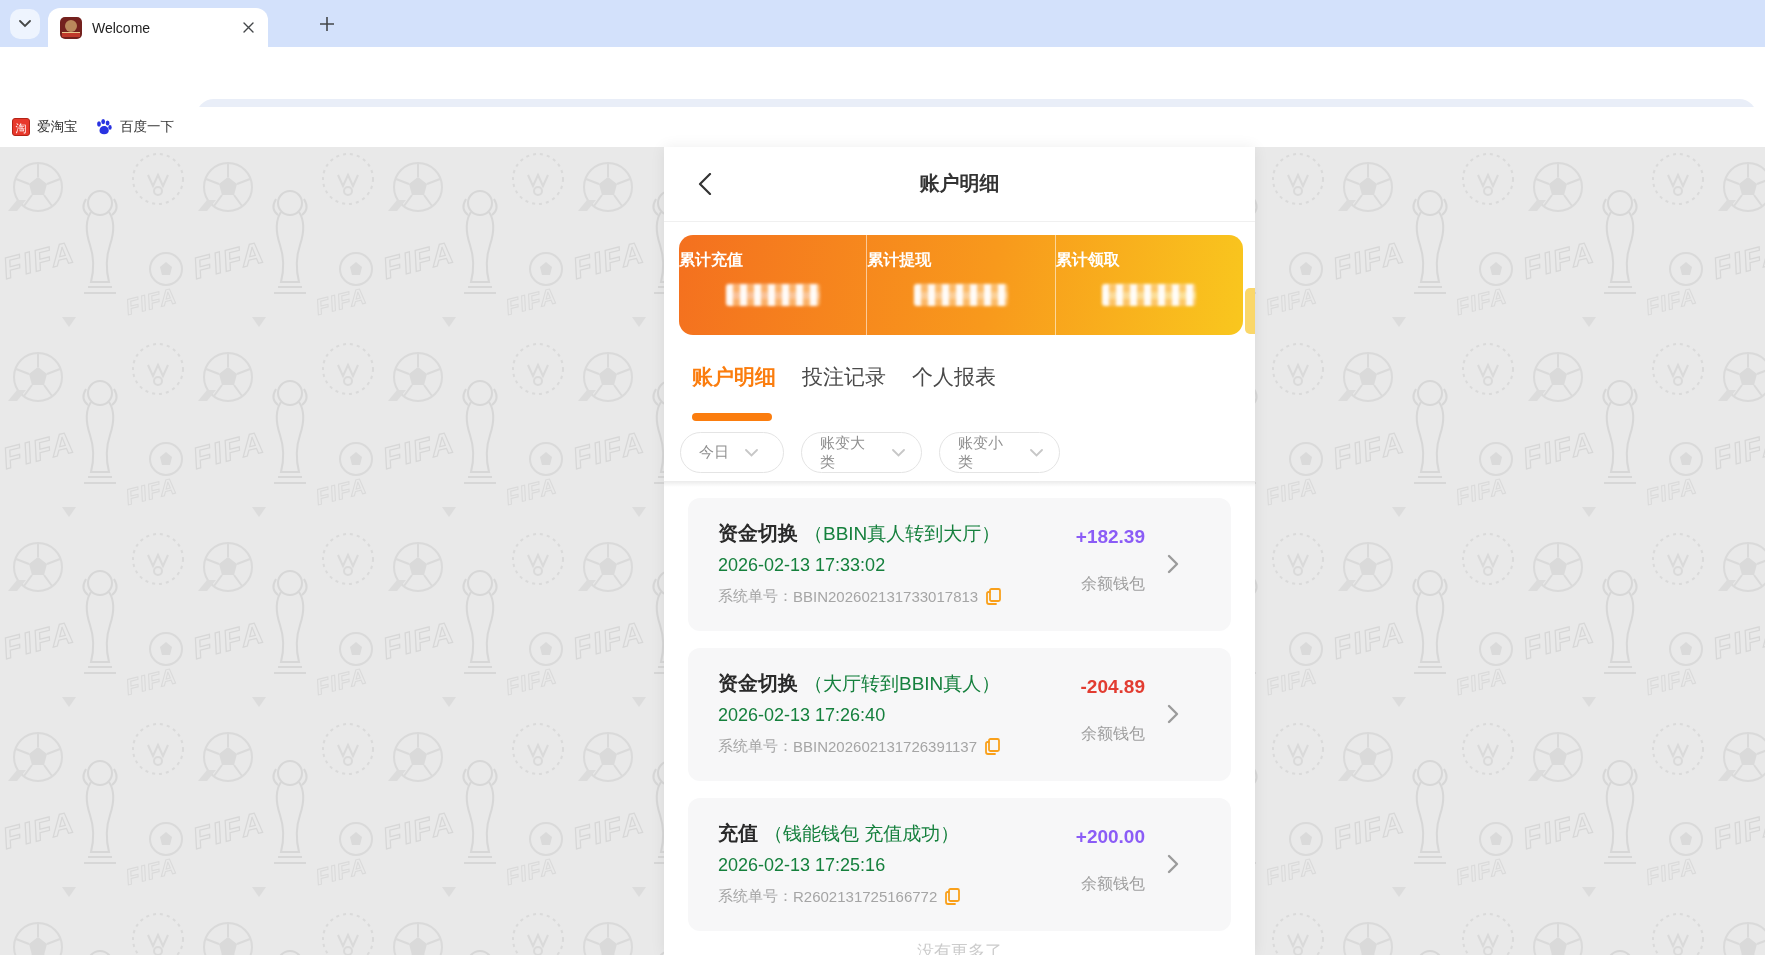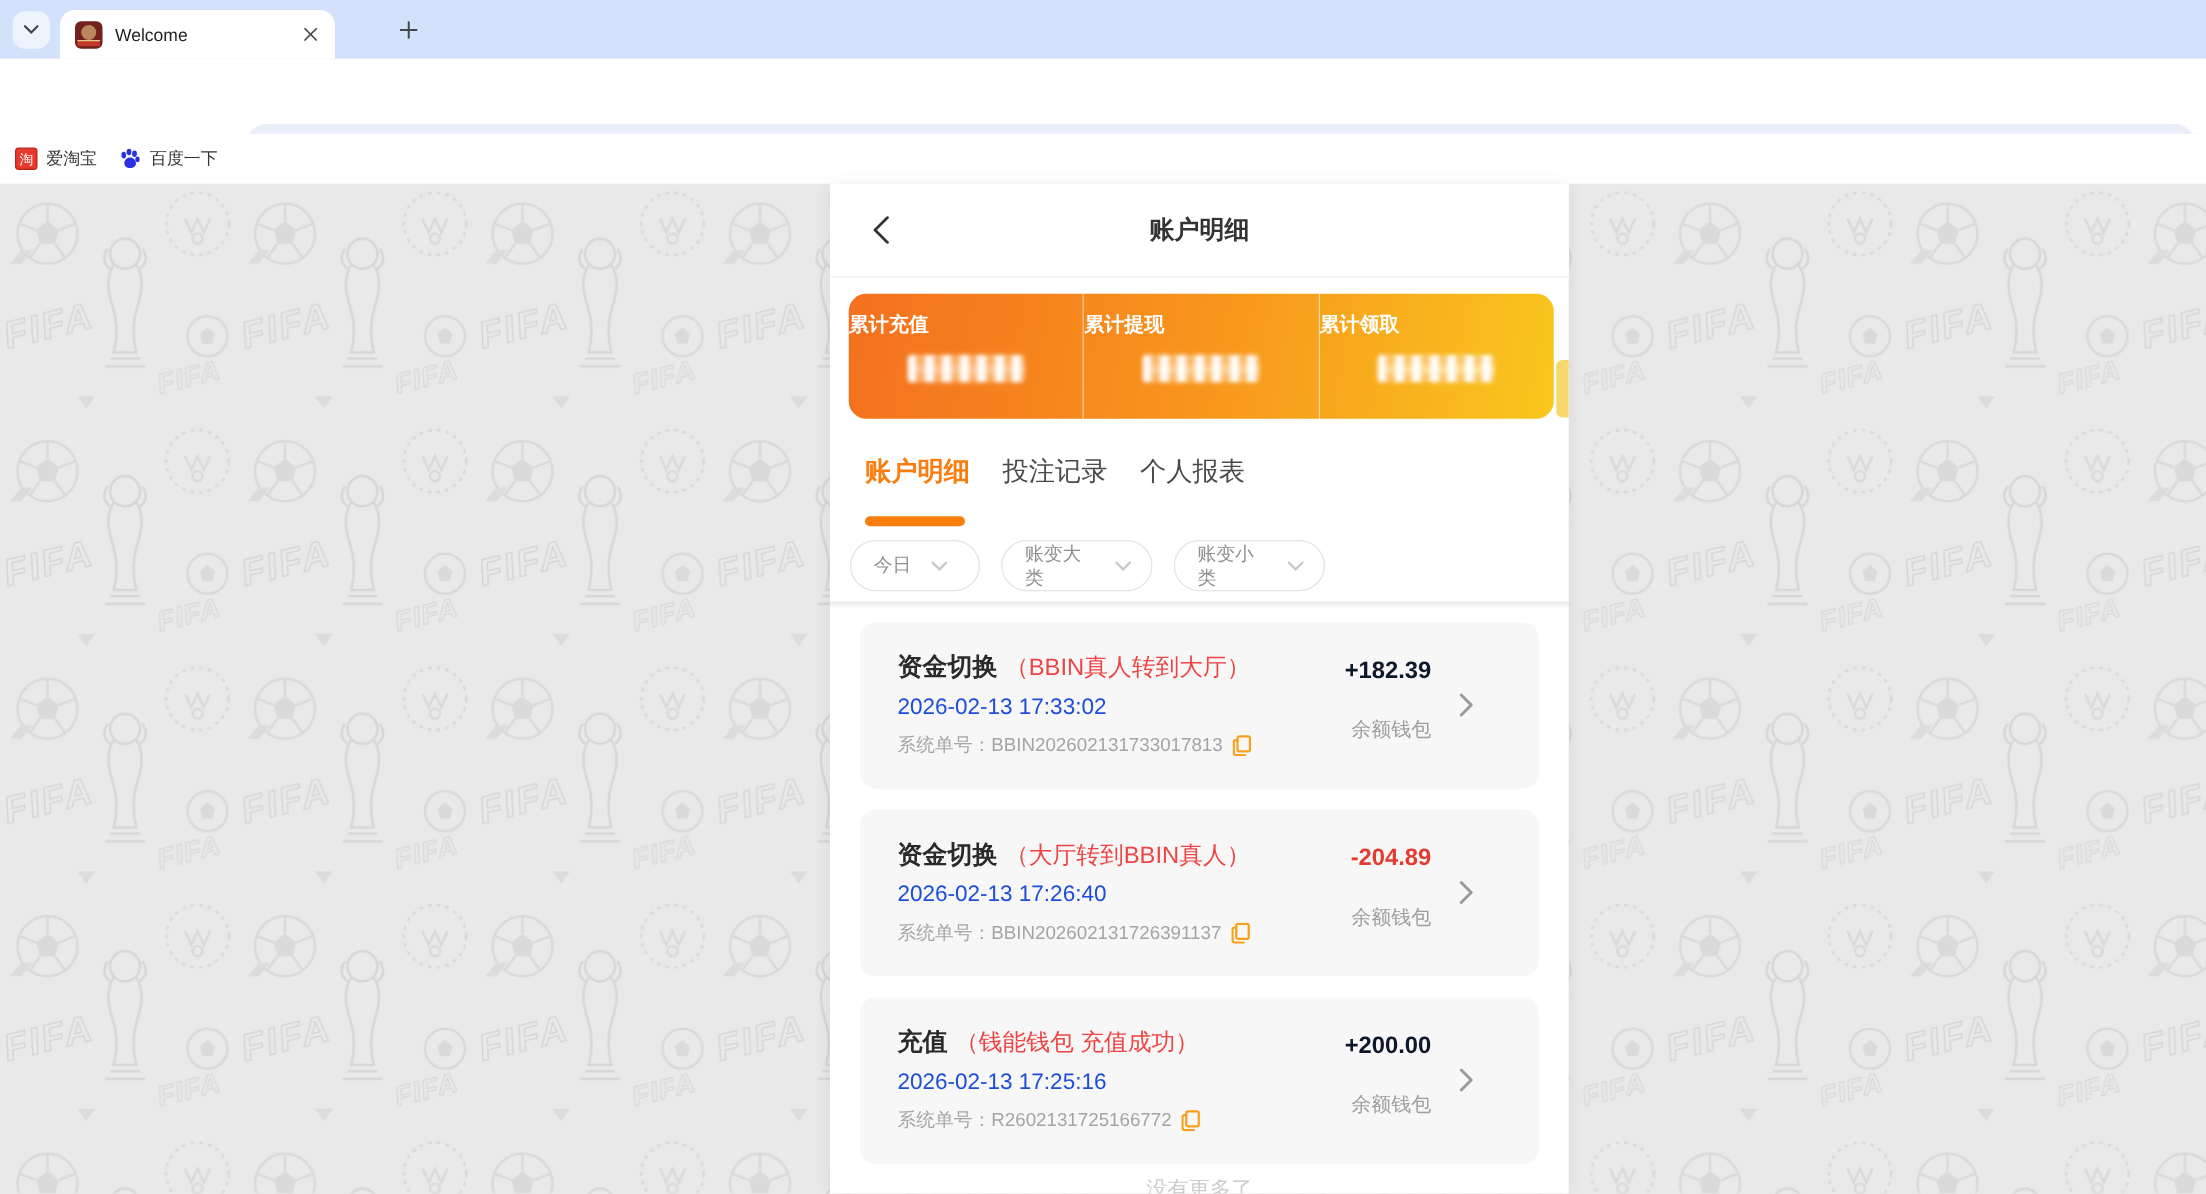--- a/index.html
+++ b/index.html
@@ -64,26 +64,26 @@
   .pill-1{width:104px;}
   .pill-2{width:121px;justify-content:space-between;}
   .pill-3{width:121px;justify-content:space-between;}
   .sticky-shadow{position:absolute;left:0;top:334px;width:591px;height:6px;
     background:linear-gradient(#00000014,transparent);}
   
   .txn{position:absolute;left:24px;width:543px;height:133px;border-radius:12px;background:#f7f7f8;}
   .txn-1{top:351px;} .txn-2{top:501px;} .txn-3{top:651px;}
   .txn-title{position:absolute;left:30px;top:22px;white-space:nowrap;}
   .txn-type{font-size:20px;font-weight:700;color:#2a2a2a;}
-  .txn-detail{font-size:19px;color:#ef4444;margin-left:6px;margin-top:32px;}
-  .txn-date{position:absolute;left:30px;top:57px;font-size:18px;color:#1d4ed8;}
+  .txn-detail{font-size:19px;color:#15803d;margin-left:6px;margin-top:32px;}
+  .txn-date{position:absolute;left:30px;top:57px;font-size:18px;color:#15803d;}
   .txn-order{position:absolute;left:30px;top:89px;font-size:15px;color:#a5a5a5;display:flex;align-items:center;}
   .copy-ic{margin-left:8px;display:flex;}
   .txn-amount{position:absolute;right:86px;top:28px;font-size:19px;font-weight:600;text-align:right;}
-  .amt-pos{color:#0f172a;} .amt-neg{color:#e23c31;}
+  .amt-pos{color:#8b5cf6;} .amt-neg{color:#e23c31;}
   .txn-wallet{position:absolute;right:86px;top:76px;font-size:16px;color:#9e9e9e;text-align:left;}
   .txn-chev{position:absolute;right:52px;top:56px;}
   .list-end{position:absolute;left:0;top:793px;width:591px;text-align:center;font-size:17px;color:#cccccc;}
 </style>
 </head>
 <body>
 
 <div class="tabstrip">
   <div class="tab-search-btn">
     <svg width="12" height="8" viewBox="0 0 12 8">

